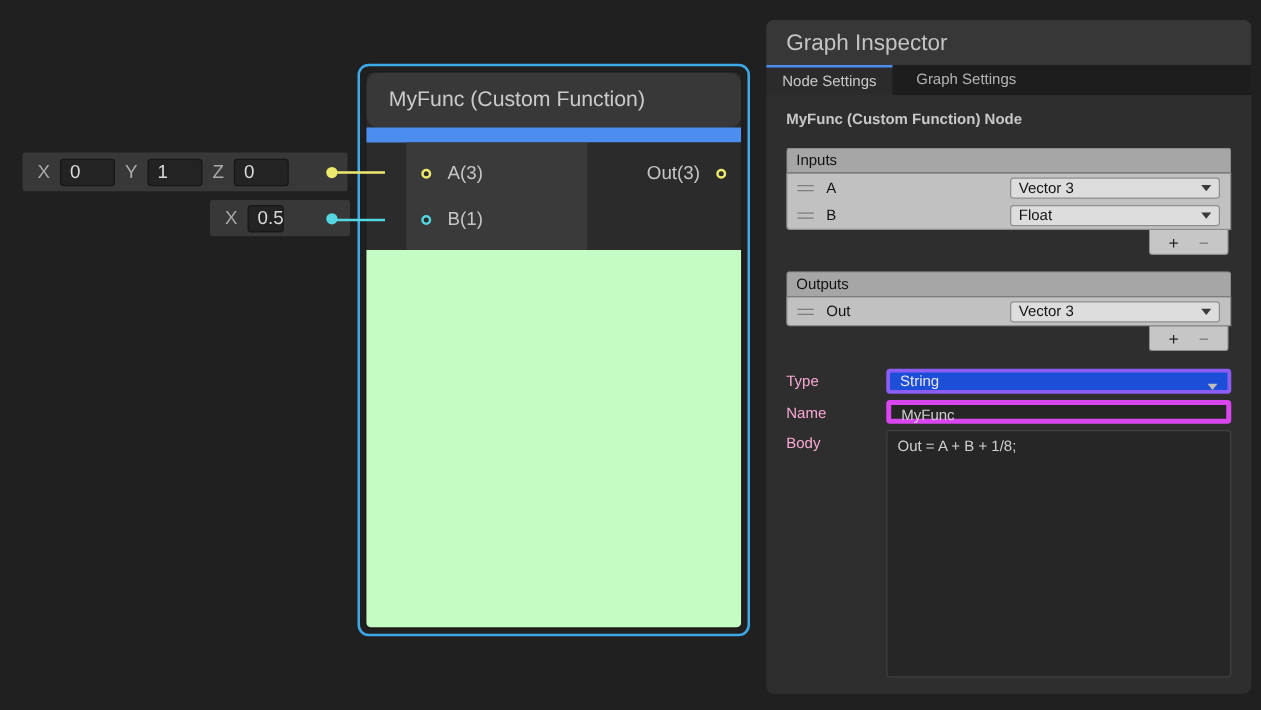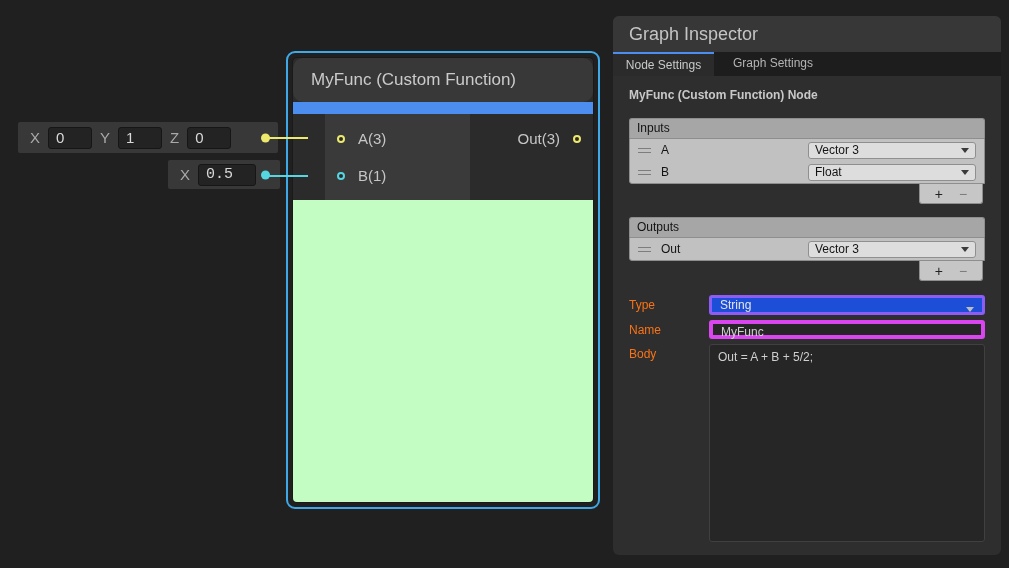--- a/index.html
+++ b/index.html
@@ -163,21 +163,21 @@
     border-radius: 0 0 3px 3px;
     display: flex; align-items: center; justify-content: center;
     gap: 16px;
   }
   .rl-btn { font-size: 14px; line-height: 14px; cursor: default; }
   .rl-plus { color: #222222; }
   .rl-minus { color: #7A7A7A; }
 
   
   .prop-row { display: flex; margin-bottom: 5px; align-items: flex-start; }
-  .prop-label { width: 80px; color: #f97316; font-size: 12px; padding-top: 3px; flex: none; }
+  .prop-label { width: 80px; color: #f9a8d4; font-size: 12px; padding-top: 3px; flex: none; }
   .dd-dark {
     flex: 1; height: 20px;
     background: #1d4ed8;
     border: 3px solid #8b5cf6;
     border-radius: 3px;
     display: flex; align-items: flex-end;
     padding: 0 8px;
     color: #E6E6E6; font-size: 12px;
   }
   .dd-arrow-light {
@@ -217,21 +217,21 @@
     <span class="pw-field" style="width:44px;">0</span>
     <span class="pw-label">Y</span>
     <span class="pw-field" style="width:44px;">1</span>
     <span class="pw-label">Z</span>
     <span class="pw-field" style="width:44px;">0</span>
     <span class="connector-dot" style="right:8px;background:#EDE96D;"></span>
   </div>
 
   <div class="abs port-widget" style="left:168px;top:160px;width:112px;height:29px;">
     <span class="pw-label">X</span>
-    <span class="pw-field" style="width:58px;font-family:Liberation Mono, monospace;">0.5</span>
+    <span class="pw-field" style="width:29px;">0.5</span>
     <span class="connector-dot" style="right:10px;background:#55D6E0;"></span>
   </div>
 
   <div class="wire" style="left:266px;top:137px;width:42px;background:#EDE96D;"></div>
   <div class="wire" style="left:262px;top:175px;width:46px;background:#55D6E0;"></div>
 
   <div class="abs node-outline">
     <div class="node">
       <div class="node-title">MyFunc (Custom Function)</div>
       <div class="node-colorbar"></div>
@@ -329,16 +329,16 @@
       </span>
     </div>
 
     <div class="prop-row">
       <span class="prop-label">Name</span>
       <span class="field-dark">MyFunc</span>
     </div>
 
     <div class="prop-row">
       <span class="prop-label">Body</span>
-      <span class="textarea-dark">Out = A + B + 5/2;</span>
+      <span class="textarea-dark">Out = A + B + 1/8;</span>
     </div>
   </div>
 </div>
 
 </body></html>

